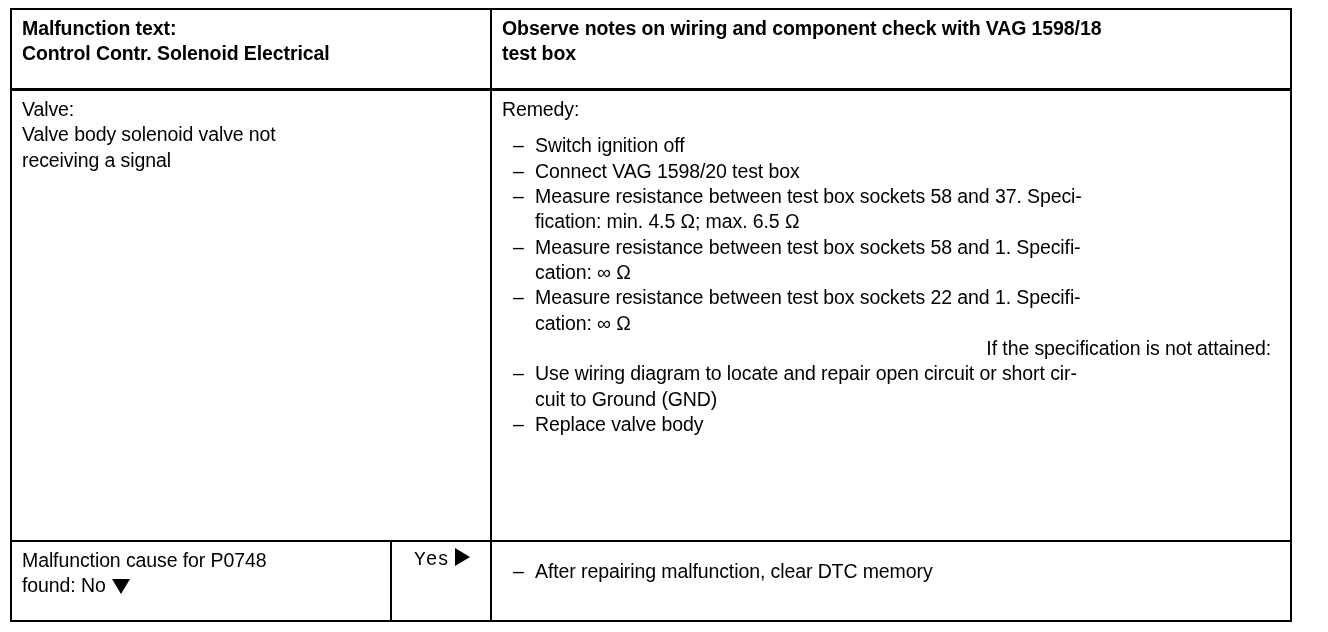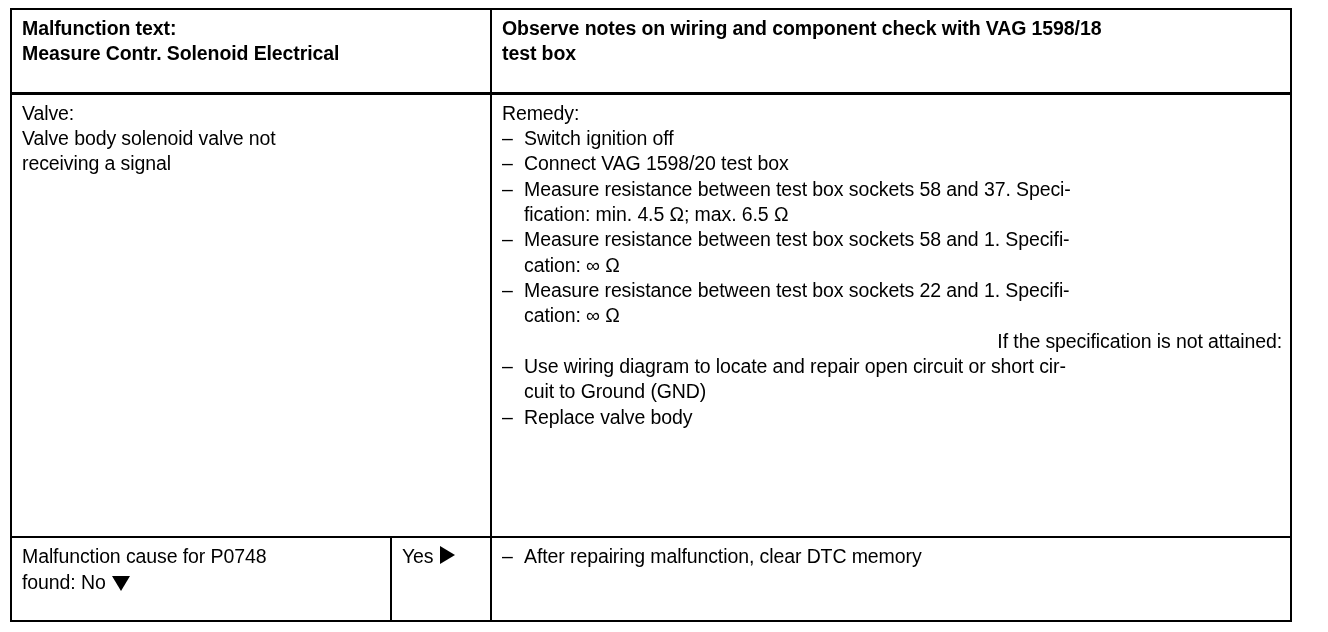--- a/index.html
+++ b/index.html
@@ -55,21 +55,21 @@
   .hdr-line { display: block; white-space: nowrap; }
 
   .cell-title { display: block; }
   .gap { height: 14px; }
 
   .cause-text { display: block; max-width: 350px; }
 
   
   ul.remedy {
     list-style: none;
-    margin: 0;
+    margin: 11px;
     padding: 0;
   }
   ul.remedy li {
     position: relative;
     padding-left: 22px;
     margin: 0;
   }
   ul.remedy li.dash::before {
     content: "\2013";
     position: absolute;
@@ -93,24 +93,25 @@
   .arrow-down {
     display: inline-block;
     width: 0; height: 0;
     border-top: 15px solid #000;
     border-left: 9px solid transparent;
     border-right: 9px solid transparent;
     vertical-align: -2px;
     margin-left: 6px;
   }
   .yes-cell {
-    text-align: left;
+    text-align: center;
     white-space: nowrap;
     padding-left: 6px;
     padding-right: 6px;
+    font-family: Liberation Mono, monospace;
   }
   .mc-cell { position: relative; }
   .mc-arrow-wrap {
     position: absolute;
     right: 12px;
     top: 7px;
   }
   .nowrap { white-space: nowrap; }
 </style>
 </head>
@@ -122,21 +123,21 @@
     <colgroup>
       <col class="c-left">
       <col class="c-mid">
       <col class="c-right">
     </colgroup>
     <tbody>
 
       <tr>
         <td class="hdr" colspan="2">
           <span class="hdr-line">Malfunction text:</span>
-          <span class="hdr-line">Measure Contr. Solenoid Electrical</span>
+          <span class="hdr-line">Control Contr. Solenoid Electrical</span>
         </td>
         <td class="hdr">
           <span class="hdr-line">Observe notes on wiring and component check with VAG 1598/18</span>
           <span class="hdr-line">test box</span>
         </td>
       </tr>
 
       <tr>
         <td colspan="2">
           <span class="cell-title">Valve:</span>

